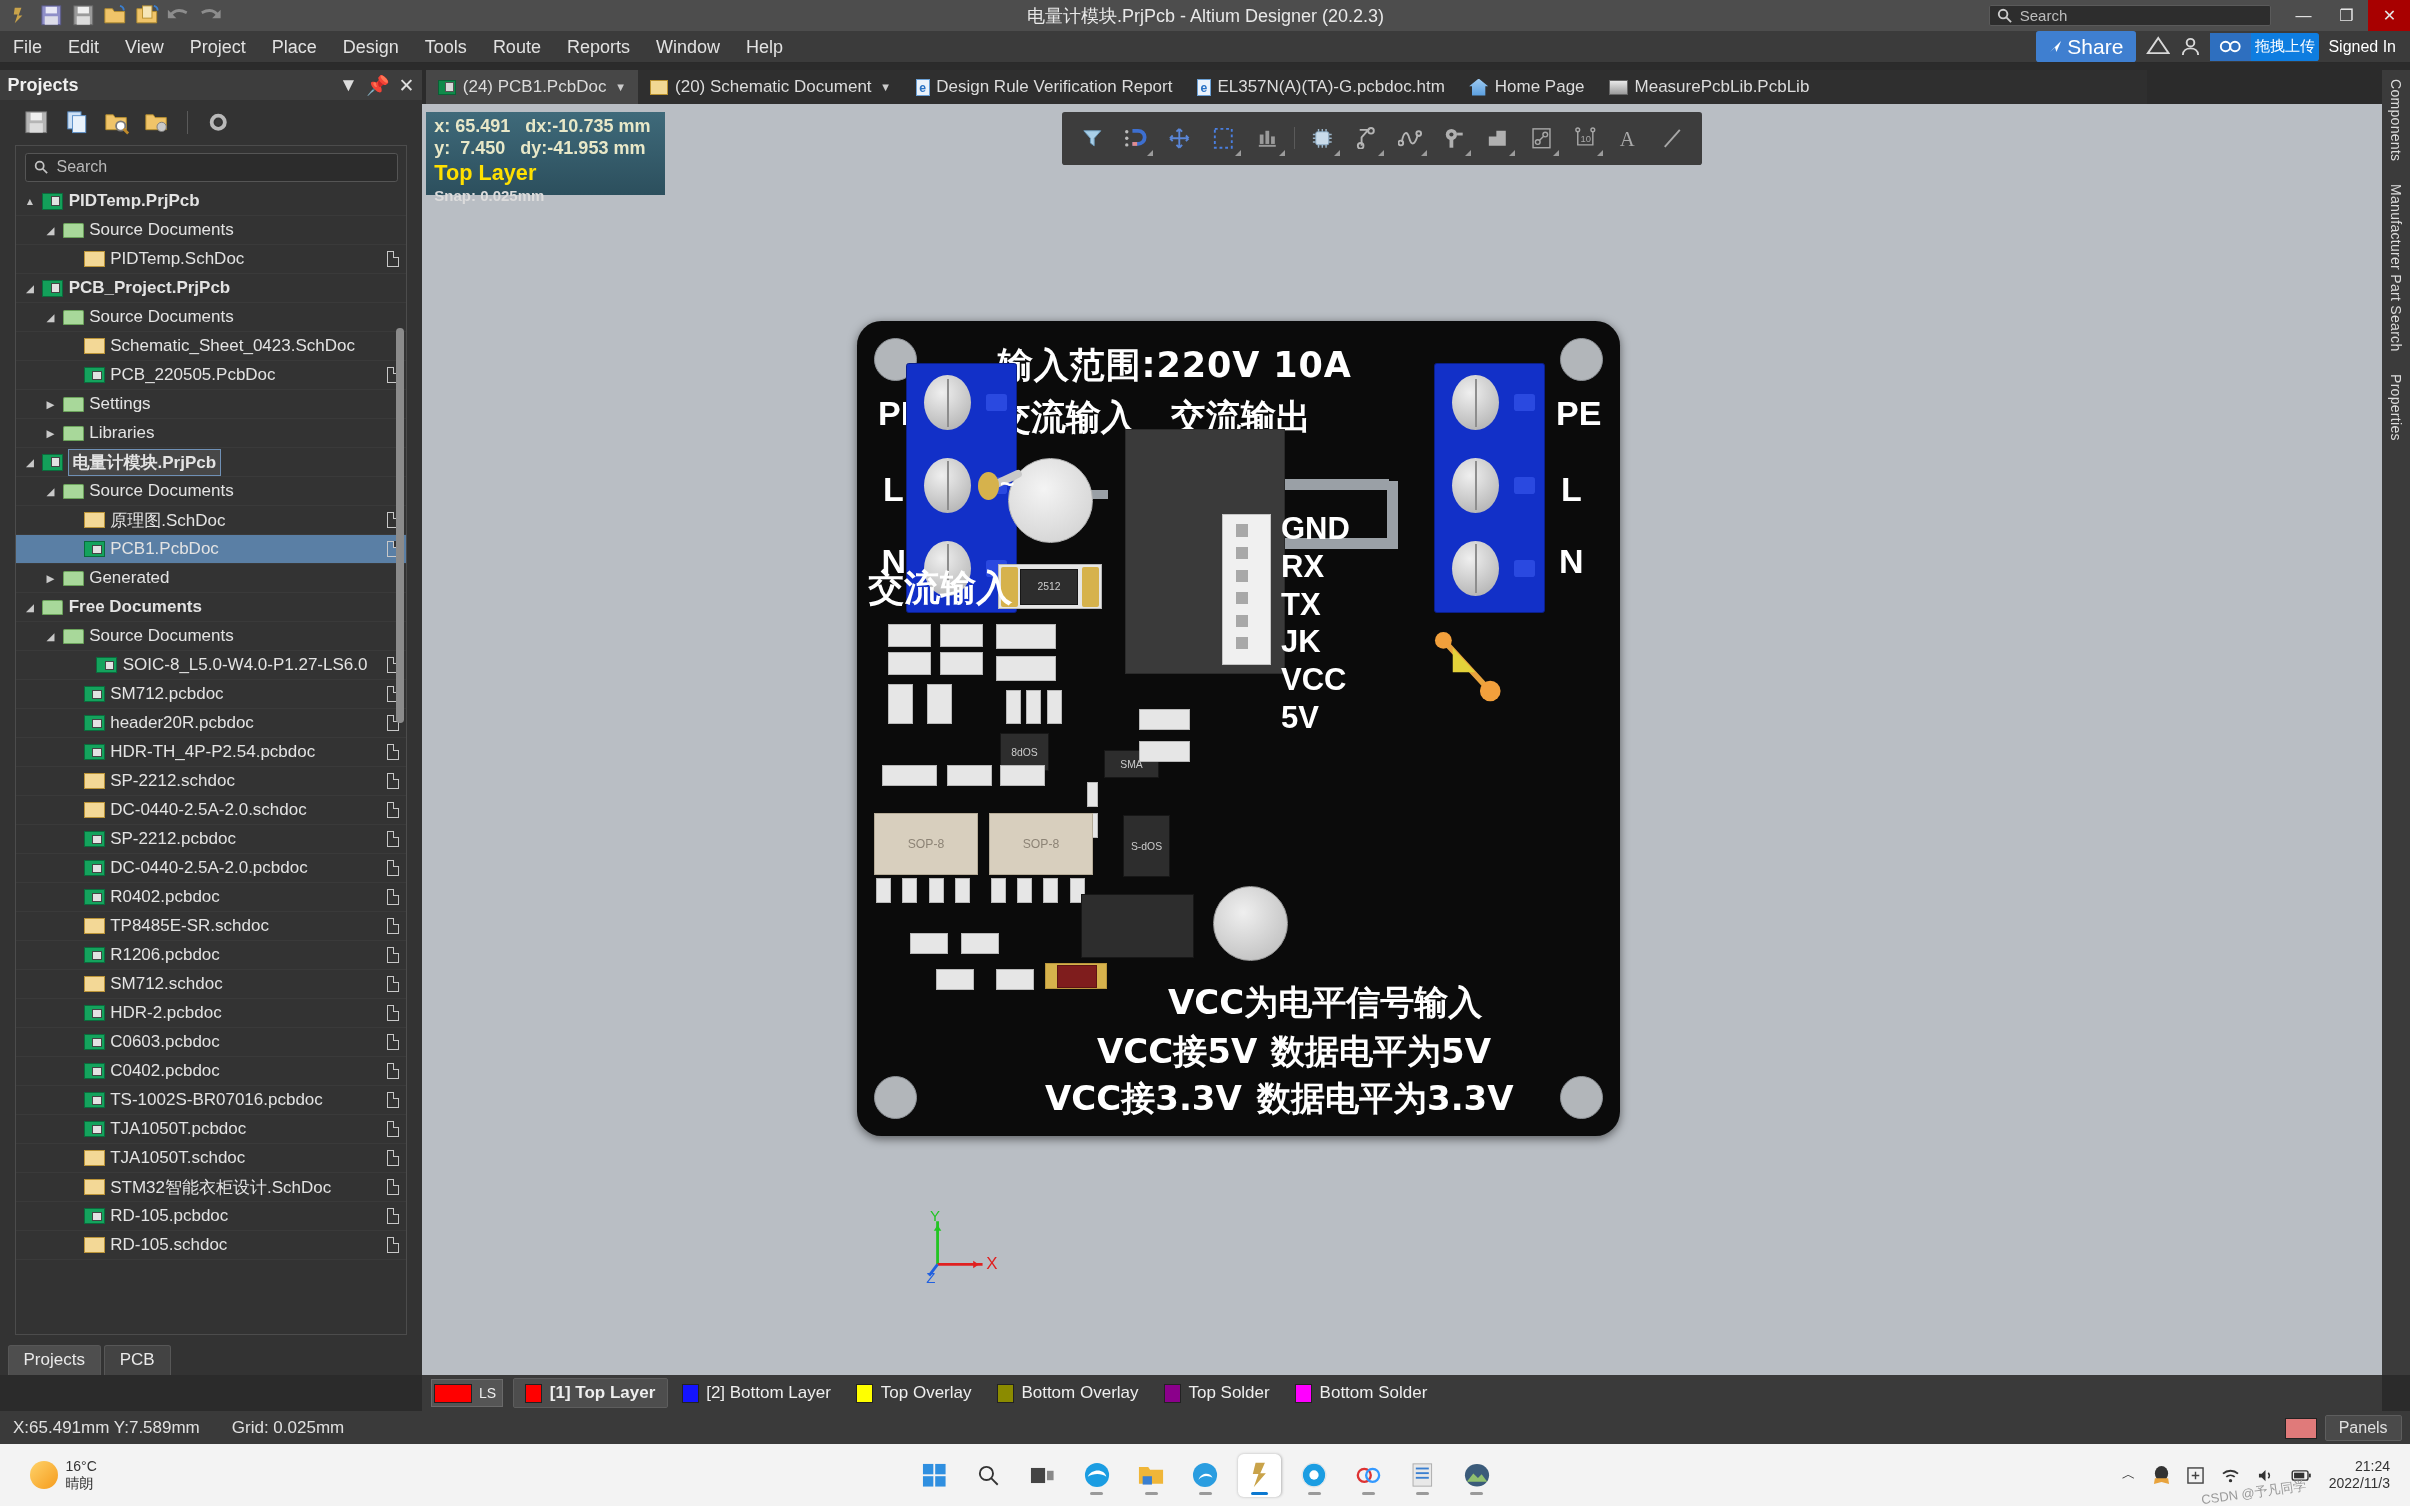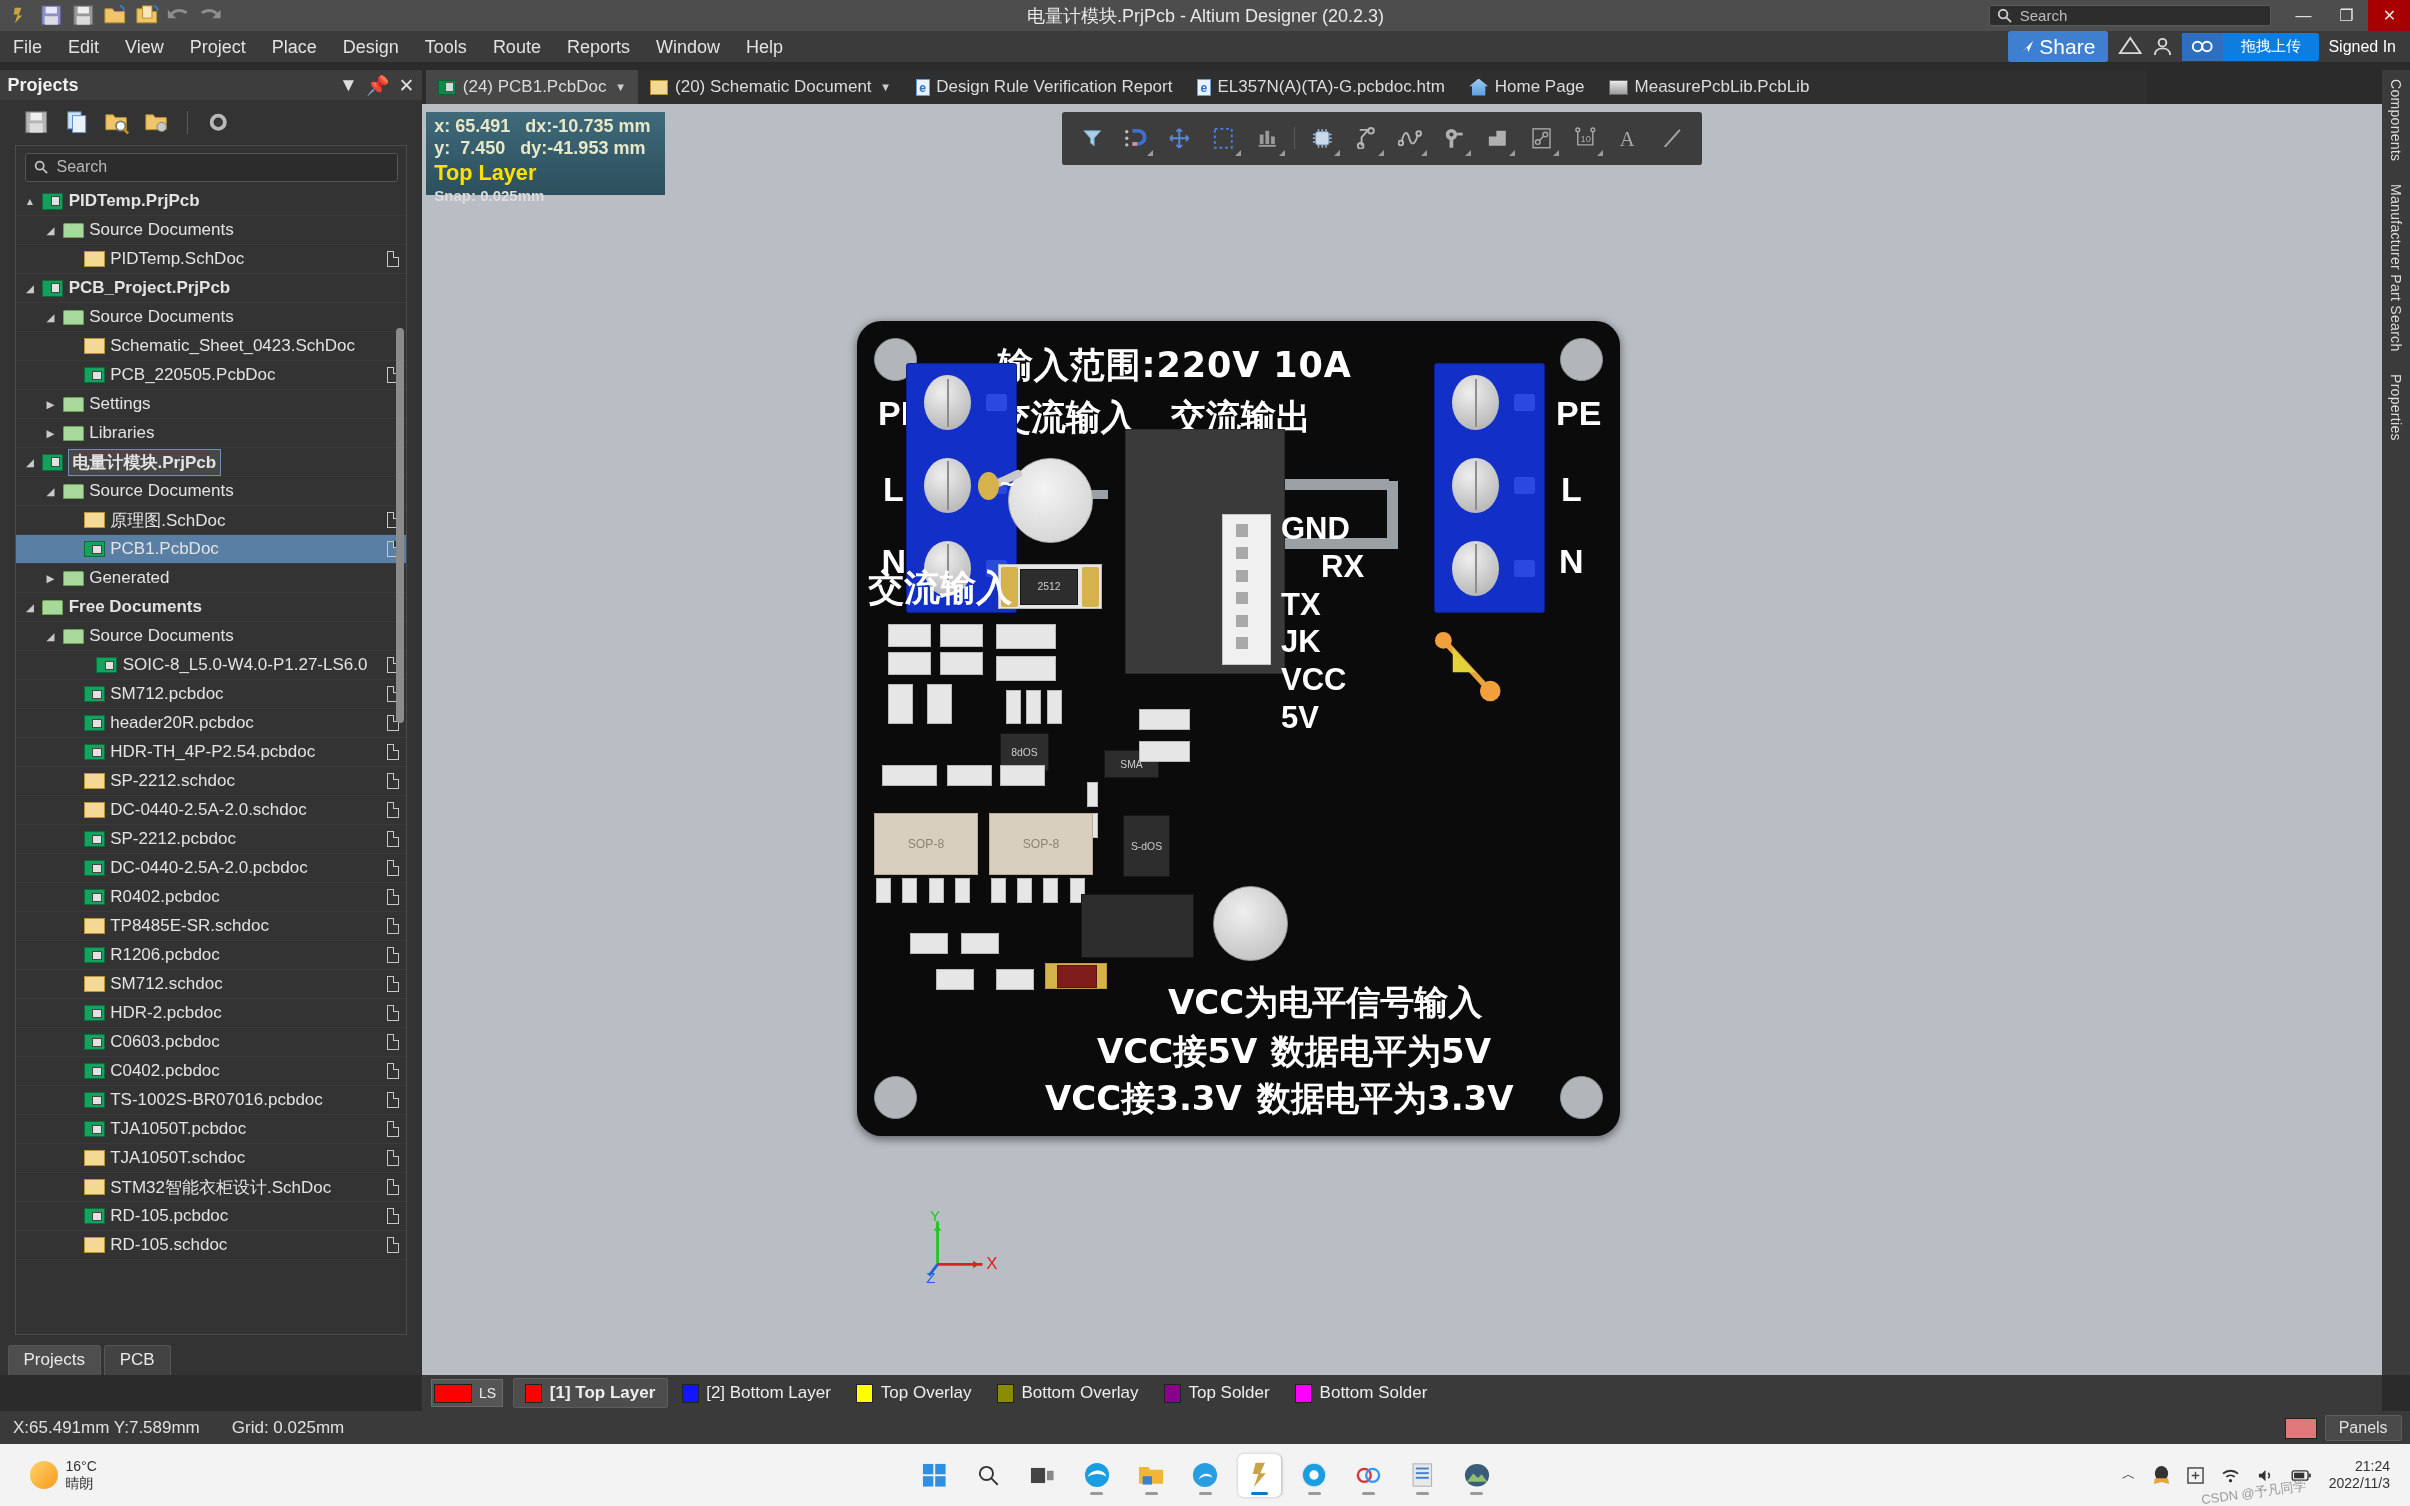--- a/index.html
+++ b/index.html
@@ -28,21 +28,21 @@
   #menubar { position:absolute; left:0; top:31px; width:2411px; height:32px;
       background:#3b3b3b; display:flex; align-items:center; border-bottom:0.9px solid #2a2a2a; }
   .menu-item { padding:0 13px; height:32px; line-height:32px; font-size:18px; color:#e2e2e2; }
   #menu-right { margin-left:auto; display:flex; align-items:center; gap:9.4px; padding-right:9.4px; }
   #share-btn { background:#3f7fd0; color:#fff; border-radius:2.8px; padding:3.8px 13px; font-size:21px;
       display:flex; align-items:center; gap:5.6px; }
   #signed-in { font-size:16px; color:#ffffff; padding-right:5.6px; }
   #cloud-badge { display:flex; align-items:center; background:#0e7de0; height:28px; border-radius:2.8px; }
   #cloud-badge .cb-ico { width:41px; height:28px; background:#2e6fbf; display:flex;
       align-items:center; justify-content:center; }
-  #cloud-badge .cb-txt { padding:0 18px; color:#fff; font-size:15px; }
+  #cloud-badge .cb-txt { padding:0 4px; color:#fff; font-size:15px; }
   
   #doctabs { position:absolute; left:426px; top:70px; width:1721px; height:34px;
       background:#2f2f2f; display:flex; align-items:center; }
   .dtab { display:flex; align-items:center; gap:6.6px; padding:0 12.2px; height:34px;
       font-size:17px; color:#dcdcdc; white-space:nowrap; }
   .dtab.active { background:#474747; }
   .dtab .caret { font-size:11.3px; color:#ccc; margin-left:1.9px; }
   
   .ic-pcb { width:18px; height:15px; background:#0f8a4a; border:0.9px solid #0a6135; position:relative; }
   .ic-pcb:after { content:""; position:absolute; right:0.9px; top:1.9px; width:7.5px; height:7.5px;
@@ -810,21 +810,21 @@
 
     <div id="connw" style="left:365px;top:193px;width:49px;height:151px;">
       <div style="position:absolute;left:13px;top:9.4px;width:12.2px;height:12.2px;background:#a8a8a8;"></div>
       <div style="position:absolute;left:13px;top:32px;width:12.2px;height:12.2px;background:#a8a8a8;"></div>
       <div style="position:absolute;left:13px;top:55px;width:12.2px;height:12.2px;background:#a8a8a8;"></div>
       <div style="position:absolute;left:13px;top:77px;width:12.2px;height:12.2px;background:#a8a8a8;"></div>
       <div style="position:absolute;left:13px;top:100px;width:12.2px;height:12.2px;background:#a8a8a8;"></div>
       <div style="position:absolute;left:13px;top:122px;width:12.2px;height:12.2px;background:#a8a8a8;"></div>
     </div>
     <div class="silk" style="left:424px;top:190px;font-size:31px;">GND</div>
-    <div class="silk" style="left:424px;top:228px;font-size:31px;margin-left:40px;">RX</div>
+    <div class="silk" style="left:424px;top:228px;font-size:31px;">RX</div>
     <div class="silk" style="left:424px;top:266px;font-size:31px;">TX</div>
     <div class="silk" style="left:424px;top:303px;font-size:31px;">JK</div>
     <div class="silk" style="left:424px;top:341px;font-size:31px;">VCC</div>
     <div class="silk" style="left:424px;top:379px;font-size:31px;">5V</div>
 
     <div class="silk silk-cn" style="left:11.3px;top:243px;font-size:36px;">交流输入</div>
 
     <div class="silk silk-cn" style="left:311px;top:659px;font-size:34px;">VCC为电平信号输入</div>
     <div class="silk silk-cn" style="left:240px;top:708px;font-size:34px;">VCC接5V</div>
     <div class="silk silk-cn" style="left:414px;top:708px;font-size:34px;">数据电平为5V</div>

